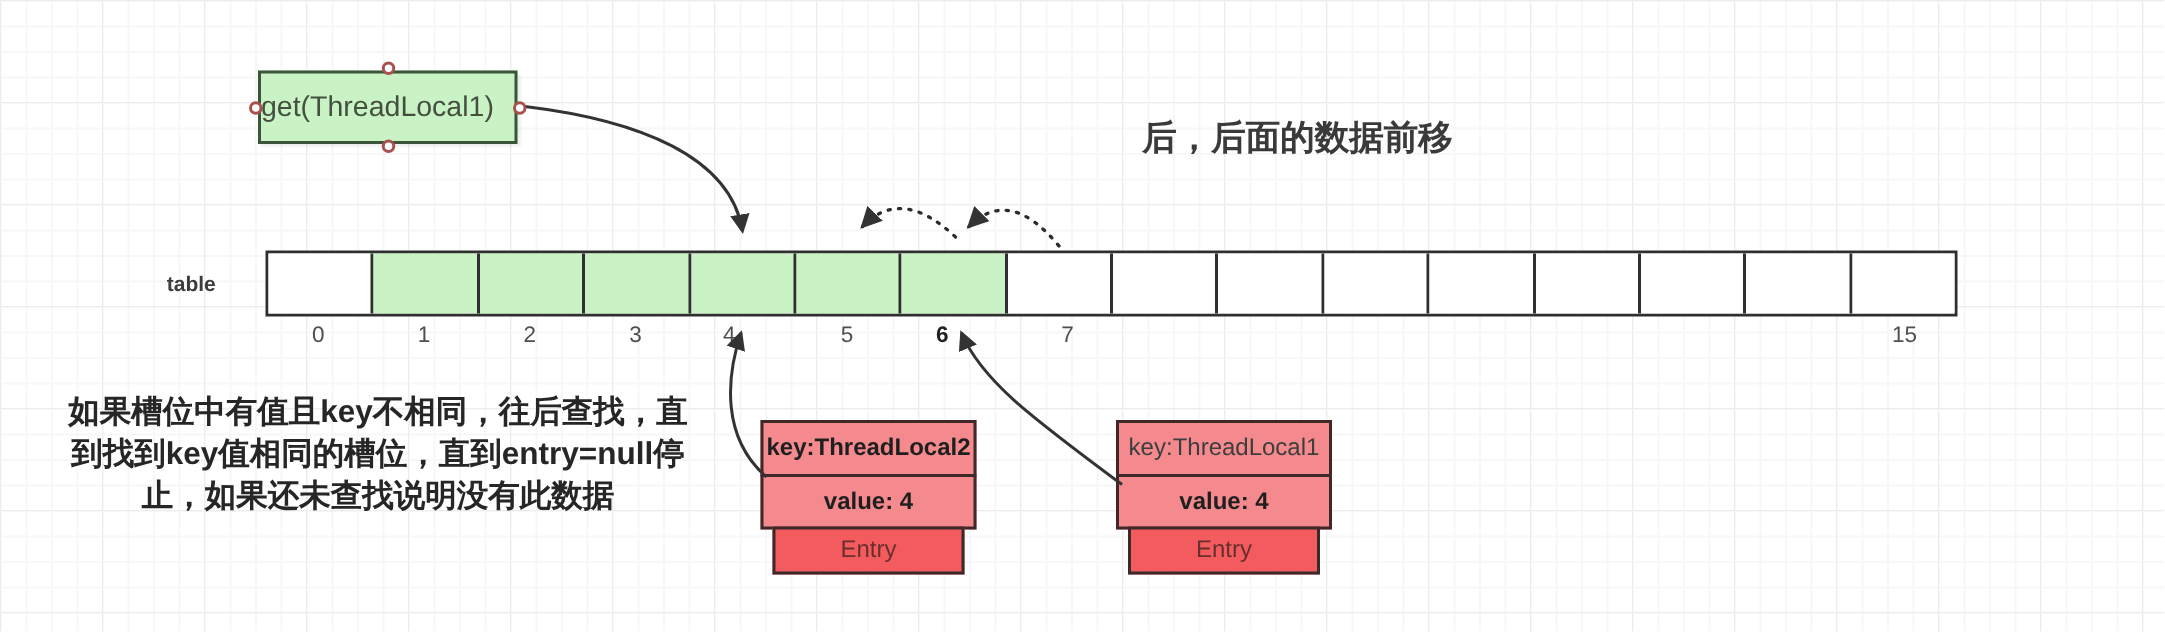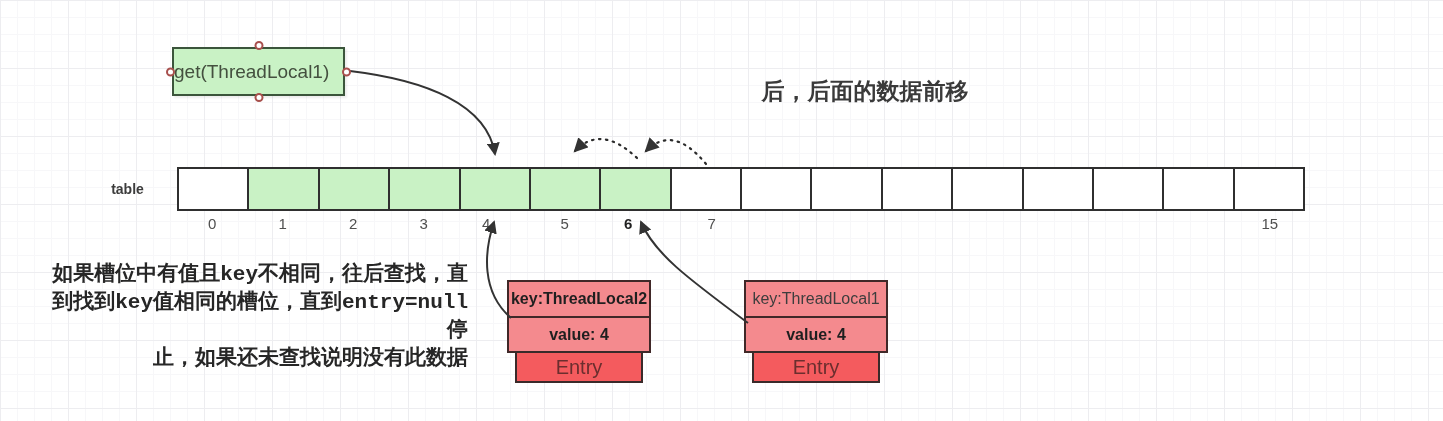--- a/index.html
+++ b/index.html
@@ -61,42 +61,42 @@
     display: flex;
   }
   .idx { flex: 1; text-align: center; font-size: 15px; color: #4f4f4f; }
   .idx-4 { transform: translateX(-8px); }
   .idx-6 { font-weight: bold; color: #1f1f1f; transform: translateX(-7px); }
   .idx-7 { transform: translateX(6px); }
 
   
   .note {
     position: absolute; left: 36px; top: 261px; width: 432px;
-    text-align: right; font-weight: bold; font-size: 21px;
-    color: #262626; line-height: 28px; font-family: Liberation Mono, monospace;
+    text-align: center; font-weight: bold; font-size: 21px;
+    color: #262626; line-height: 28px;
   }
 
   
   .entry-stack { position: absolute; width: 144px; }
   .entry-stack.s1 { left: 507px; top: 280px; }
   .entry-stack.s2 { left: 744px; top: 280px; }
   .erow {
     width: 144px; background: #f48a8e; border: 2px solid #402828;
     display: flex; align-items: center; justify-content: center;
     font-size: 16px; color: #1f1f1f;
   }
   .erow.key   { height: 38px; }
   .erow.value { height: 37px; margin-top: -2px; font-weight: bold; }
   .erow.key.bold-key { font-weight: bold; }
   .erow.key.plain-key { font-weight: normal; color: #3d3d3d; }
   .entry-tag {
     width: 128px; height: 32px; margin: 0 auto; margin-top: -2px;
     background: #f45b5e; border: 2px solid #3a2a2a;
     display: flex; align-items: center; justify-content: center;
-    font-size: 20px; color: #6b2e2e;
+    font-size: 16px; color: #6b2e2e;
   }
 
   
   svg.overlay {
     position: absolute; left: 0; top: 0; width: 1443px; height: 421px;
     z-index: 5; pointer-events: none;
   }
   .arrow-solid  { fill: none; stroke: #333; stroke-width: 2; }
   .arrow-dotted { fill: none; stroke: #2b2b2b; stroke-width: 2.2;
                   stroke-dasharray: 1.5 5.5; stroke-linecap: round; }

